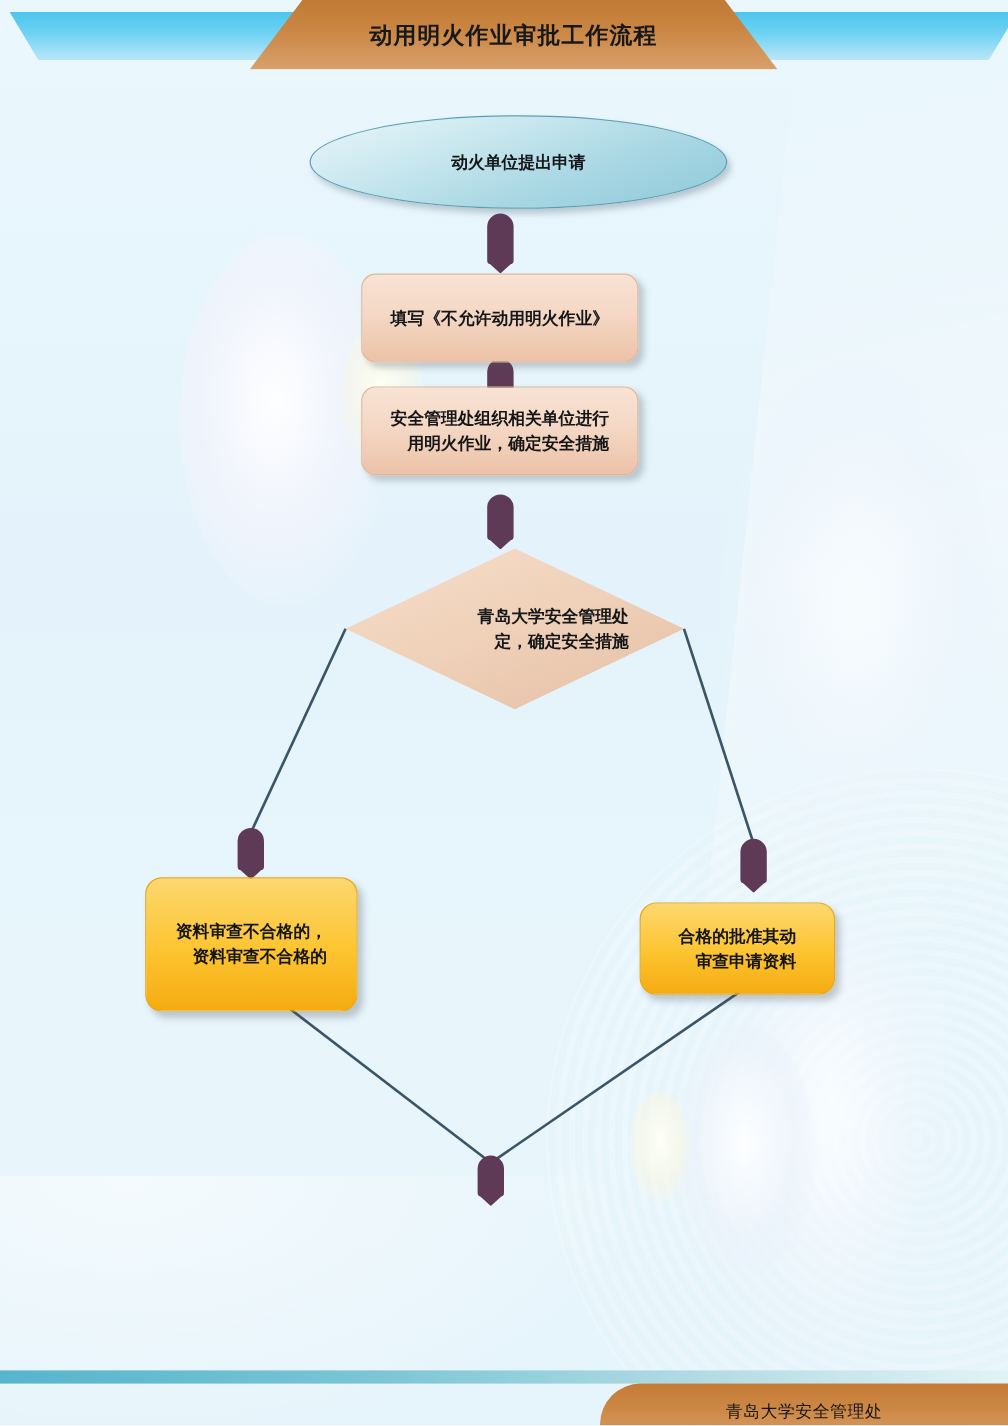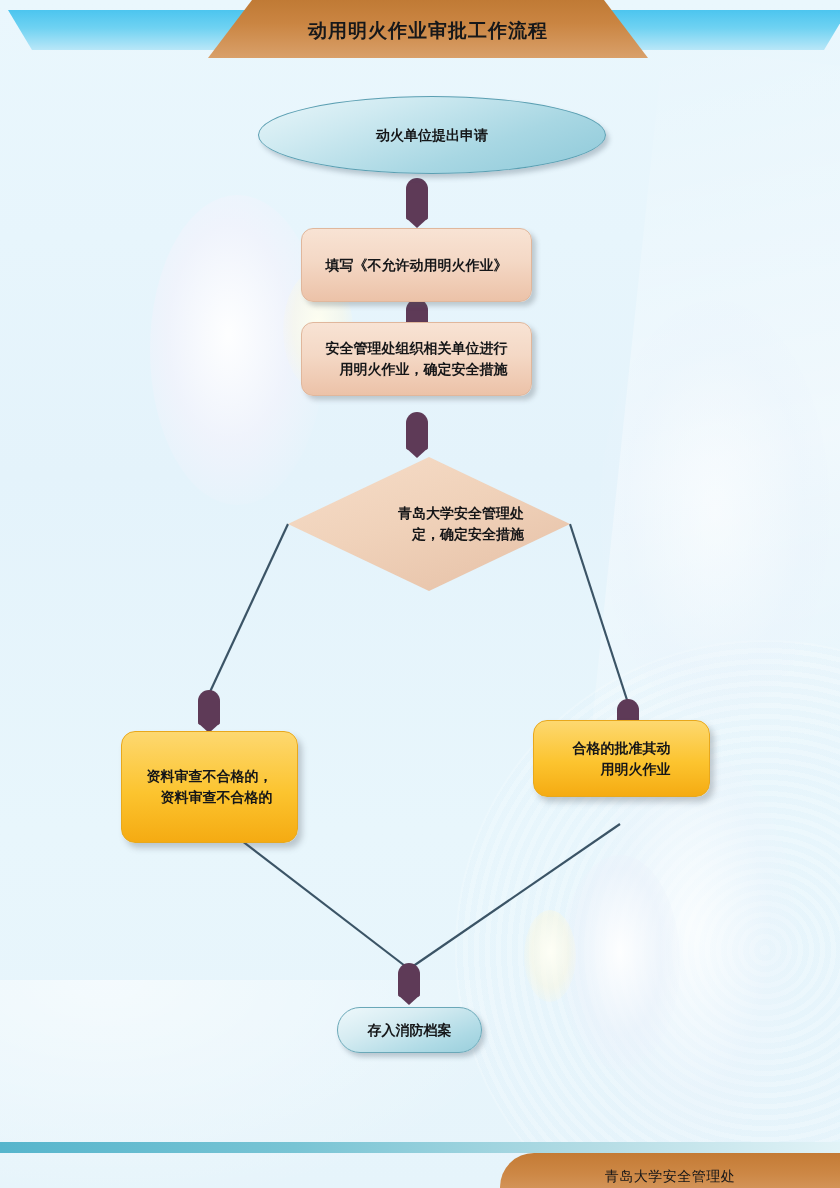--- a/index.html
+++ b/index.html
@@ -202,21 +202,21 @@
   }
 
   .node-out {
     background: linear-gradient(180deg, #fdd870 0%, #fcc42f 55%, #f5ab12 100%);
     border: 1px solid #e8a81c;
     border-radius: 14px;
     box-shadow: 4px 5px 6px rgba(80,85,95,0.30);
     font-size: 14px;
   }
   .node-out-left  { left: 121px; top: 731px; width: 177px; height: 112px; }
-  .node-out-right { left: 533px; top: 720px; width: 177px; height: 77px; }
+  .node-out-right { left: 533px; top: 752px; width: 163px; height: 77px; }
 
   .node-end {
     left: 337px; top: 1007px;
     width: 145px; height: 46px;
     border-radius: 23px;
     background: linear-gradient(160deg, #eef8fb 0%, #d6ecf2 35%, #aedae5 75%, #9acfdc 100%);
     border: 1px solid #6aa8b8;
     box-shadow: 3px 4px 5px rgba(70,90,105,0.30);
     font-size: 14px;
   }
@@ -313,26 +313,23 @@
   <div class="node node-out node-out-left">
     <div>
       <div>资料审查不合格的，</div>
       <div>资料审查不合格的</div>
     </div>
   </div>
 
   <div class="node node-out node-out-right">
     <div>
       <div>合格的批准其动</div>
-      <div>用明火作业</div>
-    </div>
-  </div>
-
-  <div class="node node-end">
-    <span>存入消防档案</span>
-  </div>
+      <div>审查申请资料</div>
+    </div>
+  </div>
+
 
   <div class="footer-bar"></div>
   <div class="footer-shape">
     <span class="footer-text">青岛大学安全管理处</span>
   </div>
 
 </div>
 
 </body></html>

